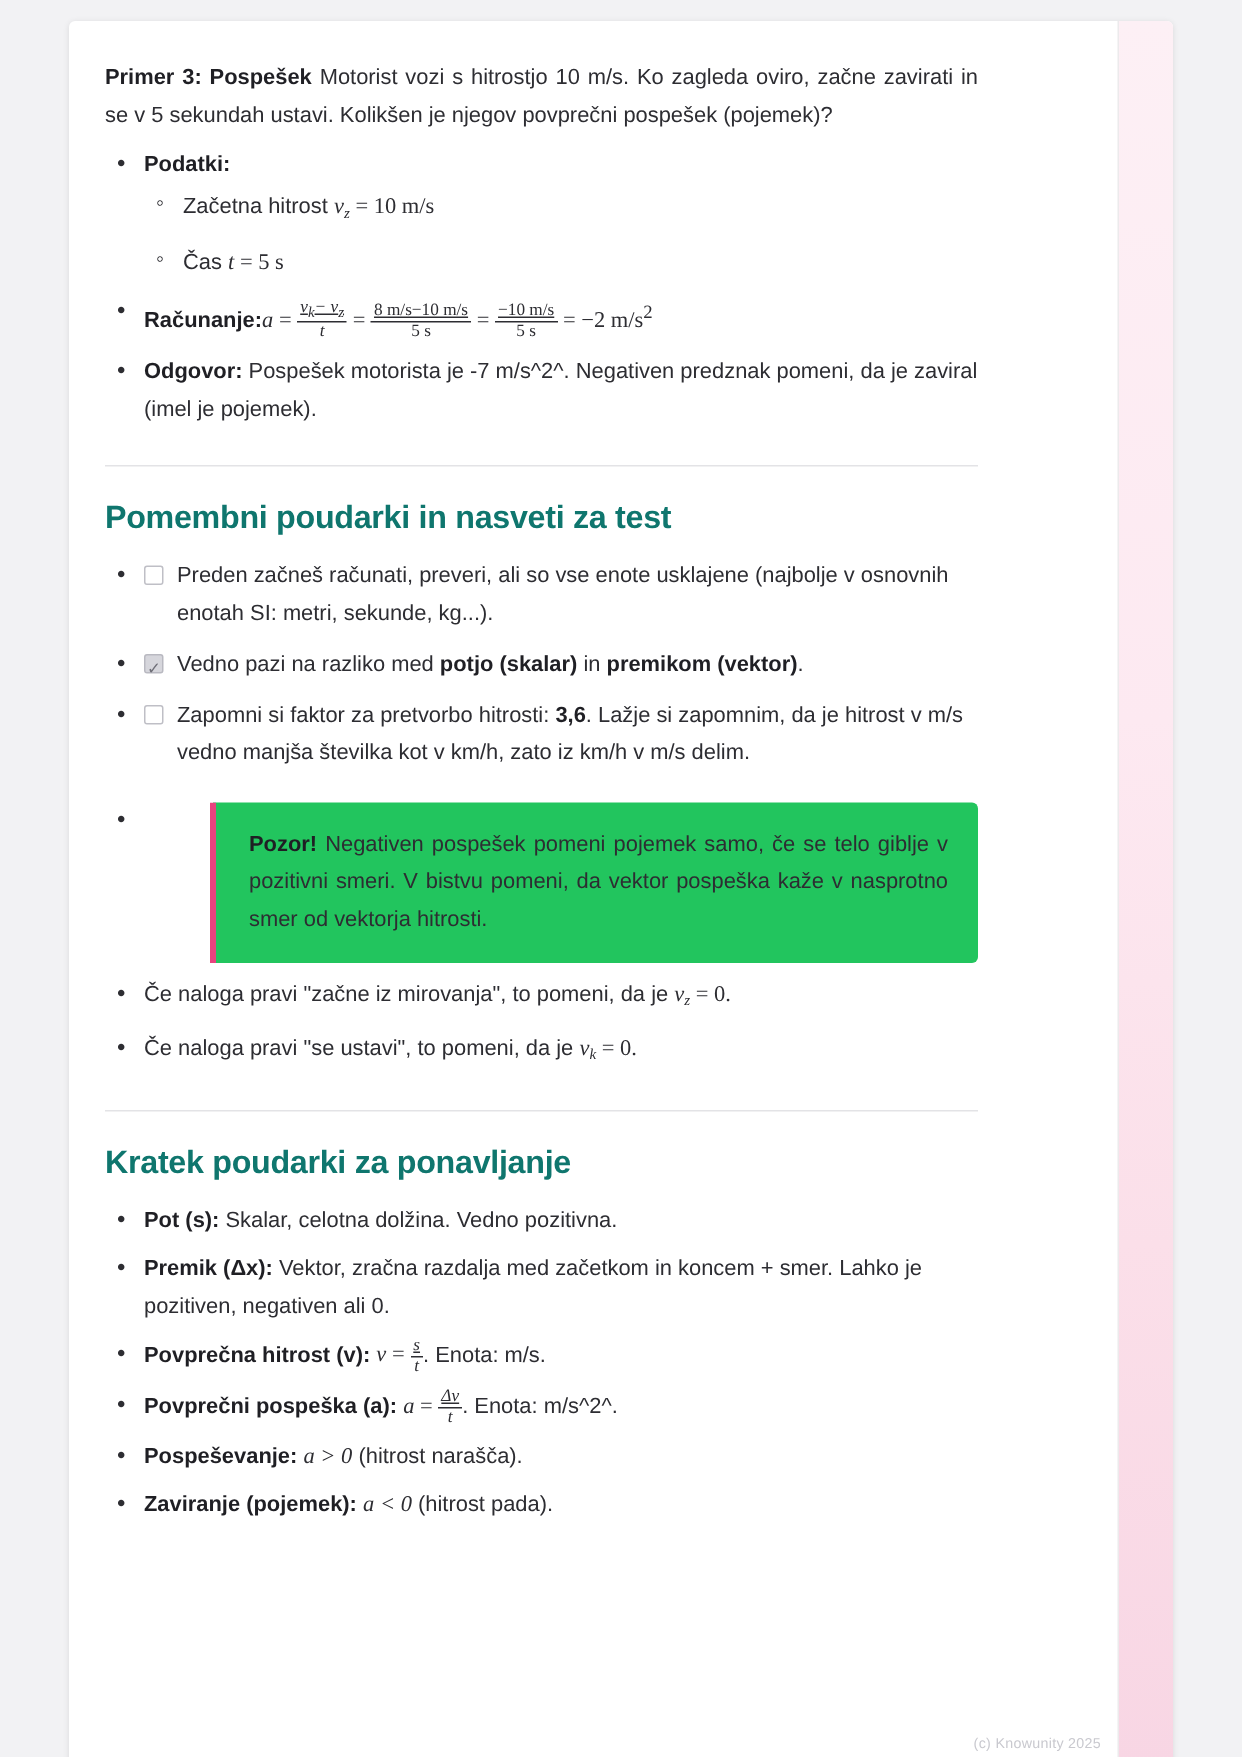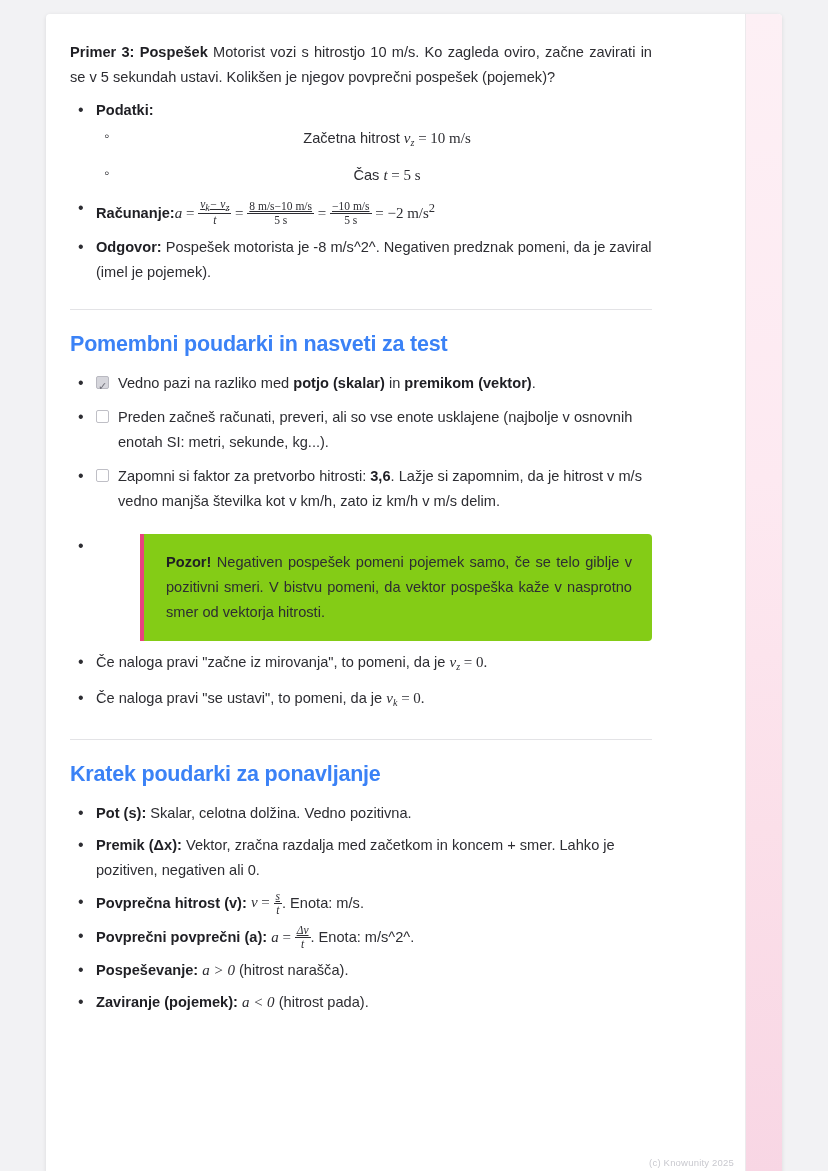--- a/index.html
+++ b/index.html
@@ -81,21 +81,20 @@
     position: absolute;
     left: 8px;
     top: -1px;
     font-size: 16px;
     color: #2d2d32;
   }
   ul.sublist {
     list-style: none;
     margin: 4px 0 0 0;
     padding: 0;
-    text-align: center;
   }
   ul.sublist > li {
     position: relative;
     padding-left: 26px;
     margin-bottom: 10px;
     font-size: 14.6px;
     line-height: 22px;
     color: #2d2d32;
   }
   ul.sublist > li::before {
@@ -108,21 +107,21 @@
   }
   hr.sep {
     border: none;
     border-top: 1px solid #e3e3e6;
     margin: 24px 0 22px 0;
   }
   h2.section {
     margin: 0 0 14px 0;
     font-size: 21.5px;
     font-weight: bold;
-    color: #3b82f6;
+    color: #0f766e;
     letter-spacing: -0.2px;
   }
   
   ul.checklist {
     list-style: none;
     margin: 4px 0 0 0;
     padding: 0;
   }
   ul.checklist > li {
     position: relative;
@@ -163,21 +162,21 @@
     font-size: 11px;
     color: #6f6f78;
   }
   
   li.callout-li {
     padding-left: 26px;
     margin-bottom: 14px;
   }
   .callout {
     margin-left: 22px;
-    background: #84cc16;
+    background: #22c55e;
     border-left: 4px solid #e8437f;
     border-radius: 0 4px 4px 0;
     padding: 16px 20px 16px 22px;
     font-size: 14.6px;
     line-height: 25px;
     color: #2d2d32;
     text-align: justify;
     margin-top: 20px;
   }
   .callout .warn { font-weight: bold; color: #1f1f24; }
@@ -224,36 +223,36 @@
 
       <li>
         <b>Računanje:</b><span class="eq nowrap"><i>a</i> =
           <span class="frac"><span class="num"><i>v</i><span class="sub">k</span><i>− v</i><span class="sub">z</span></span><span class="den"><i>t</i></span></span> =
           <span class="frac"><span class="num">8 m/s−10 m/s</span><span class="den">5 s</span></span> =
           <span class="frac"><span class="num">−10 m/s</span><span class="den">5 s</span></span> =
           <span>−2 m/s</span><sup>2</sup></span>
       </li>
 
       <li>
-        <b>Odgovor:</b><span> Pospešek motorista je -8 m/s^2^. Negativen predznak pomeni, da je zaviral (imel je pojemek).</span>
+        <b>Odgovor:</b><span> Pospešek motorista je -7 m/s^2^. Negativen predznak pomeni, da je zaviral (imel je pojemek).</span>
       </li>
     </ul>
 
     <hr class="sep">
 
     <h2 class="section">Pomembni poudarki in nasveti za test</h2>
 
     <ul class="checklist">
+      <li>
+        <span class="cbox"></span>
+        <span>Preden začneš računati, preveri, ali so vse enote usklajene (najbolje v osnovnih enotah SI: metri, sekunde, kg...).</span>
+      </li>
       <li>
         <span class="cbox checked"></span>
         <span>Vedno pazi na razliko med </span><b>potjo (skalar)</b><span> in </span><b>premikom (vektor)</b><span>.</span>
-      </li>
-      <li>
-        <span class="cbox"></span>
-        <span>Preden začneš računati, preveri, ali so vse enote usklajene (najbolje v osnovnih enotah SI: metri, sekunde, kg...).</span>
       </li>
       <li>
         <span class="cbox"></span>
         <span>Zapomni si faktor za pretvorbo hitrosti: </span><b>3,6</b><span>. Lažje si zapomnim, da je hitrost v m/s vedno manjša številka kot v km/h, zato iz km/h v m/s delim.</span>
       </li>
 
       <li class="callout-li">
         <div class="callout">
           <span class="warn">Pozor!</span><span> Negativen pospešek pomeni pojemek samo, če se telo giblje v pozitivni smeri. V bistvu pomeni, da vektor pospeška kaže v nasprotno smer od vektorja hitrosti.</span>
         </div>
@@ -266,21 +265,21 @@
     </ul>
 
     <hr class="sep">
 
     <h2 class="section">Kratek poudarki za ponavljanje</h2>
 
     <ul class="bullets">
       <li><b>Pot (s):</b><span> Skalar, celotna dolžina. Vedno pozitivna.</span></li>
       <li><b>Premik (Δx):</b><span> Vektor, zračna razdalja med začetkom in koncem + smer. Lahko je pozitiven, negativen ali 0.</span></li>
       <li><b>Povprečna hitrost (v):</b> <span class="eq nowrap"><i>v</i> = <span class="frac"><span class="num"><i>s</i></span><span class="den"><i>t</i></span></span></span><span>. Enota: m/s.</span></li>
-      <li><b>Povprečni povprečni (a):</b> <span class="eq nowrap"><i>a</i> = <span class="frac"><span class="num"><i>Δv</i></span><span class="den"><i>t</i></span></span></span><span>. Enota: m/s^2^.</span></li>
+      <li><b>Povprečni pospeška (a):</b> <span class="eq nowrap"><i>a</i> = <span class="frac"><span class="num"><i>Δv</i></span><span class="den"><i>t</i></span></span></span><span>. Enota: m/s^2^.</span></li>
       <li><b>Pospeševanje:</b> <span class="mono-i">a &gt; 0</span><span> (hitrost narašča).</span></li>
       <li><b>Zaviranje (pojemek):</b> <span class="mono-i">a &lt; 0</span><span> (hitrost pada).</span></li>
     </ul>
 
   </div>
 
   <div class="footer-note">(c) Knowunity 2025</div>
 </div>
 
 </body></html>

